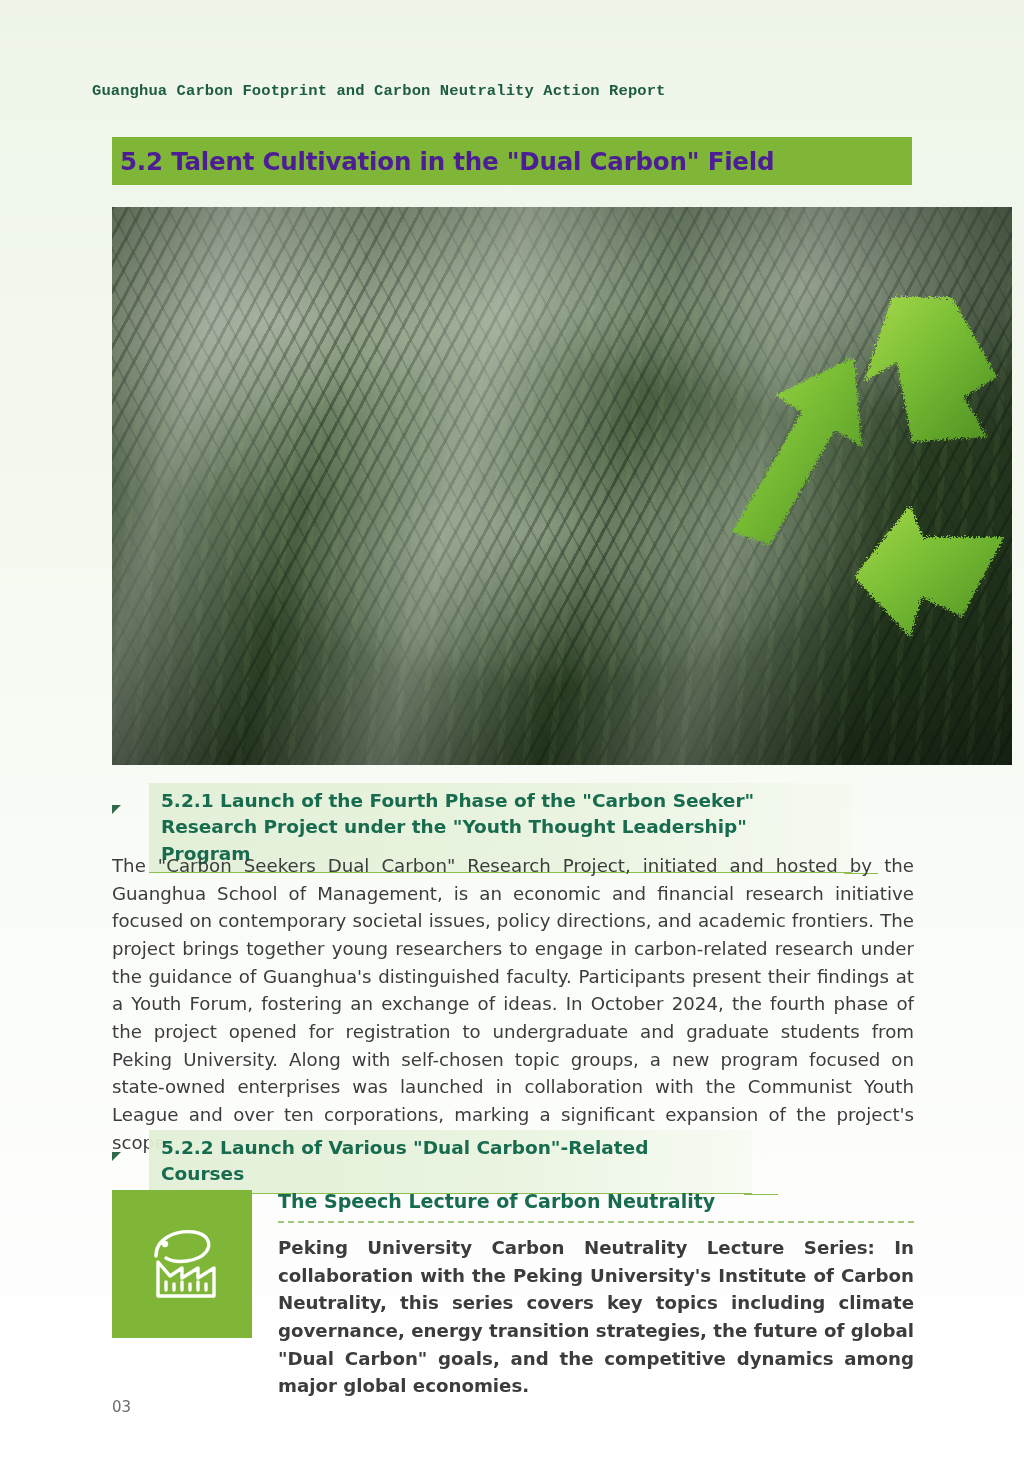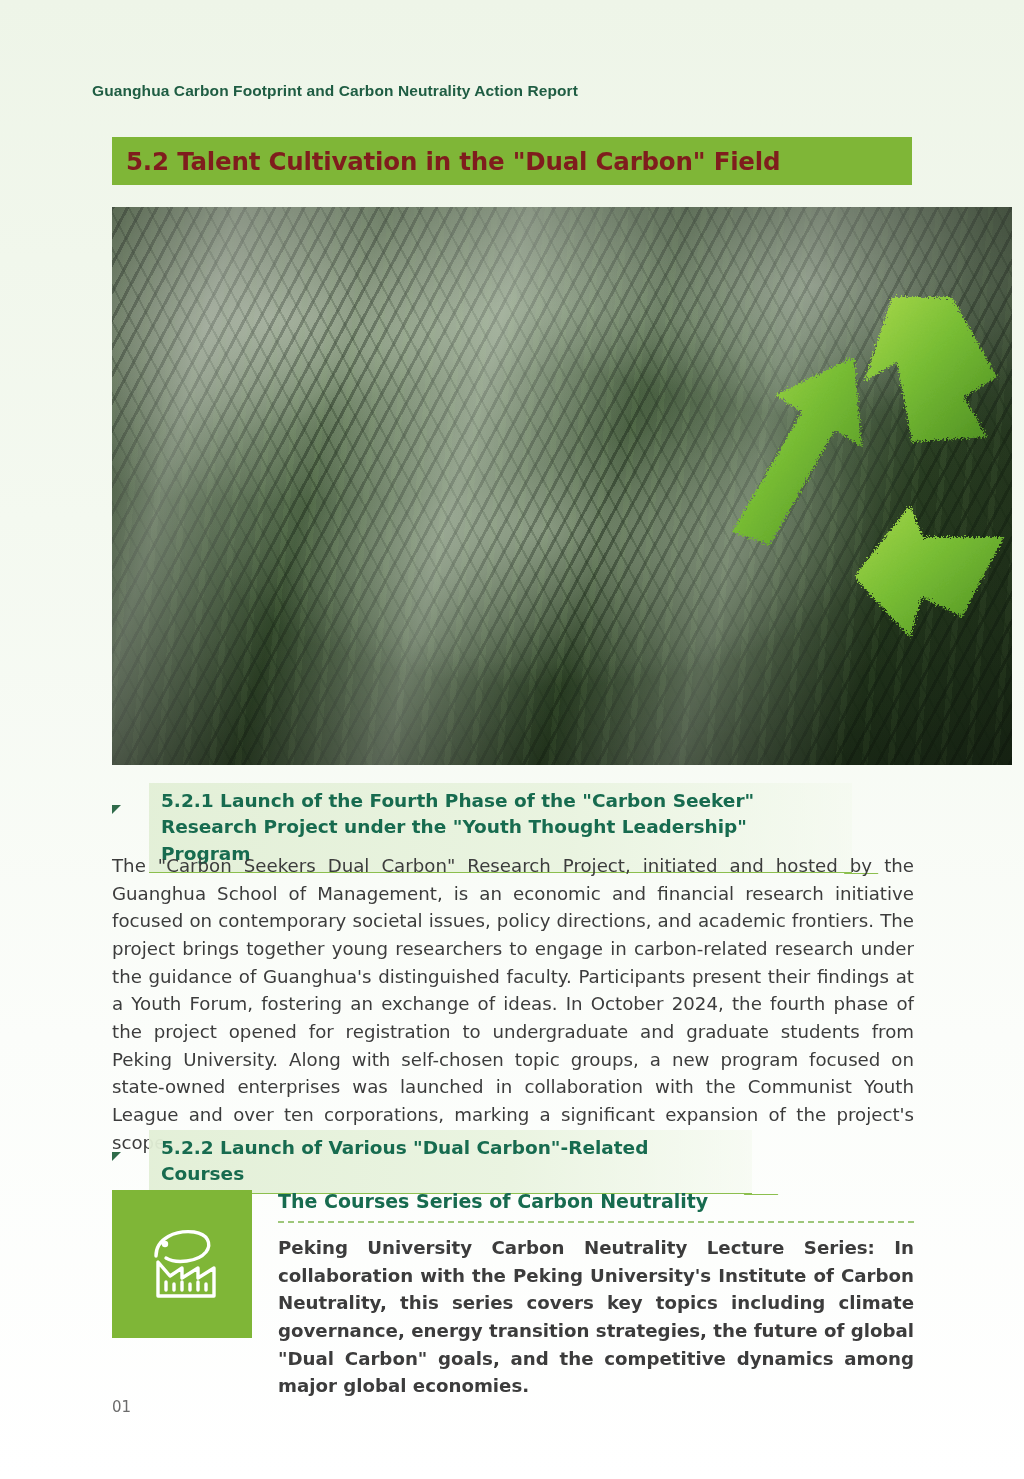--- a/index.html
+++ b/index.html
@@ -22,38 +22,39 @@
 
   
   .running-header {
     position: absolute;
     left: 92px;
     top: 82px;
     font-size: 15.5px;
     color: #1f5d43;
     letter-spacing: 0.1px;
     font-weight: 600;
+    font-family: Liberation Mono, monospace;
   }
 
   
   .section-banner {
     position: absolute;
     left: 112px;
     top: 137px;
     width: 800px;
     height: 48px;
     background: #7fb637;
     display: flex;
     align-items: center;
   }
   .section-banner .title {
-    color: #7f1d1d;
+    color: #4c1d95;
     font-size: 24.5px;
     font-weight: 700;
-    padding-left: 14px;
+    padding-left: 8px;
     letter-spacing: -0.2px;
     font-family: "DejaVu Sans", sans-serif;
   }
 
   
   .hero {
     position: absolute;
     left: 112px;
     top: 207px;
     width: 900px;
@@ -268,21 +269,21 @@
   <div class="course-card">
     <div class="course-icon">
       <svg width="92" height="92" viewBox="0 0 92 92" fill="none" stroke="#ffffff" stroke-width="3.4" stroke-linejoin="round" stroke-linecap="round">
         <path d="M20 38 C20 20, 40 12, 58 14 C72 16, 76 26, 70 34 C62 44, 40 46, 30 40"></path>
         <circle cx="29" cy="26" r="3.2" fill="#ffffff" stroke="none"></circle>
         <path d="M22 44 L22 78 L78 78 L78 50 L62 60 L62 50 L46 60 L46 50 L34 58 Z"></path>
         <path d="M30 64 L30 72 M38 66 L38 72 M46 64 L46 72 M54 66 L54 72 M62 64 L62 72 M70 66 L70 72"></path>
       </svg>
     </div>
     <div class="course-body">
-      <div class="course-title">The Courses Series of Carbon Neutrality</div>
+      <div class="course-title">The Speech Lecture of Carbon Neutrality</div>
       <div class="divider-dashed"></div>
       <div class="course-desc">Peking University Carbon Neutrality Lecture Series: In collaboration with the Peking University's Institute of Carbon Neutrality, this series covers key topics including climate governance, energy transition strategies, the future of global "Dual Carbon" goals, and the competitive dynamics among major global economies.</div>
     </div>
   </div>
 
-  <div class="page-number">01</div>
+  <div class="page-number">03</div>
 
 </div>
 
 </body></html>

